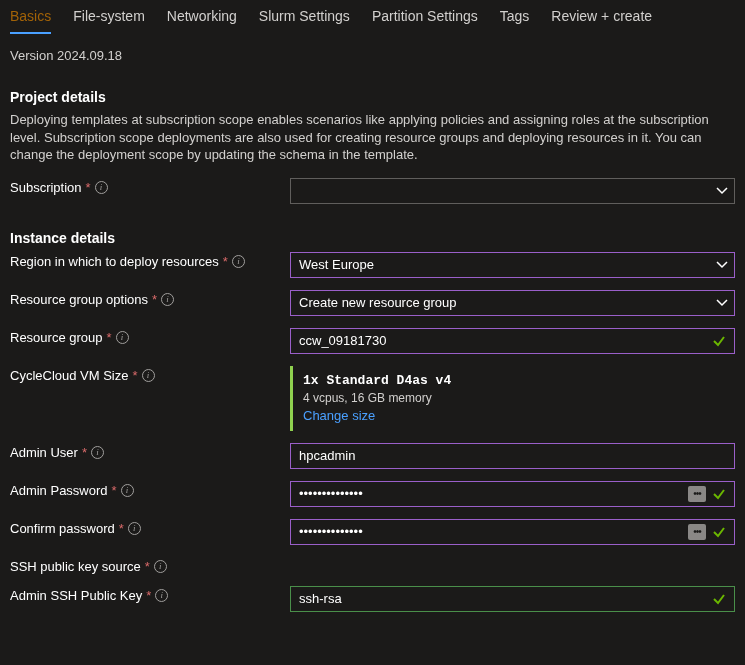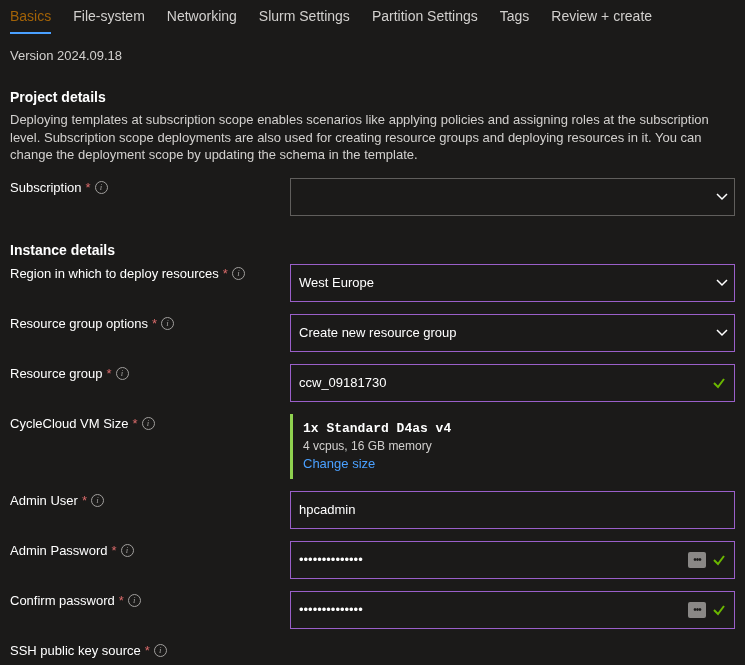--- a/index.html
+++ b/index.html
@@ -76,21 +76,21 @@
     cursor: default;
     font-style: italic;
     font-family: Georgia, serif;
   }
   .field-col {
     flex: 1;
     position: relative;
   }
   .select, .input {
     width: 100%;
-    height: 38px;
+    height: 26px;
     background: #1b1a19;
     border: 1px solid #9a5fc9;
     color: #ffffff;
     font-size: 13px;
     padding: 0 26px 0 8px;
     position: relative;
     display: flex;
     align-items: center;
   }
   .input.valid { border-color: #4a8f4a; }

